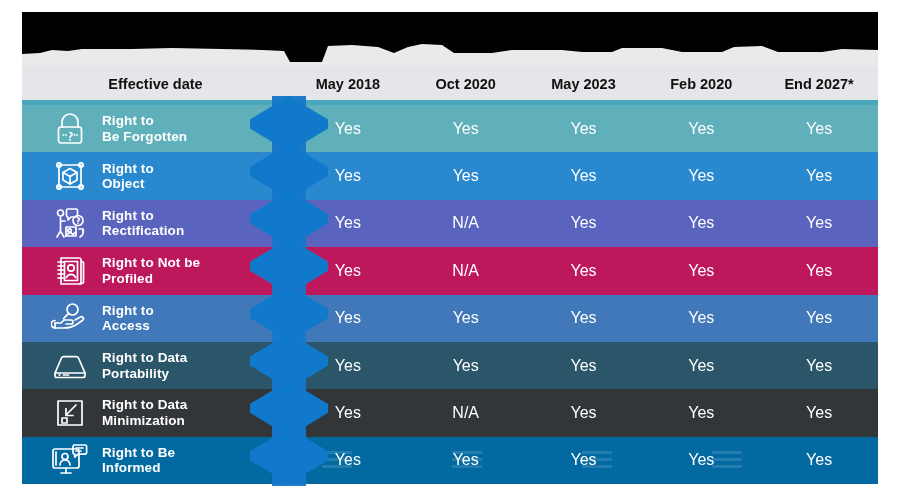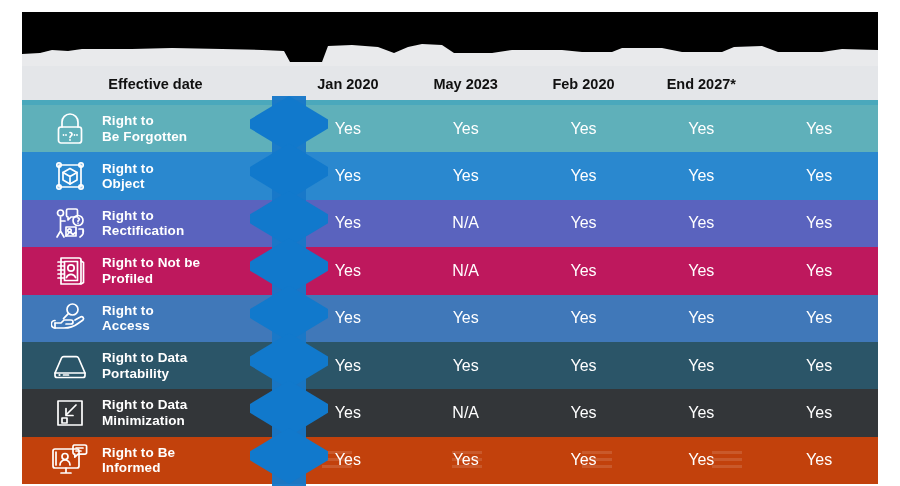--- a/index.html
+++ b/index.html
@@ -118,21 +118,22 @@
   <svg class="redact-notches" viewBox="0 0 856 22" preserveAspectRatio="none" aria-hidden="true">
     <path d="M0,22 L0,10 L18,9 L30,6 L46,7 L60,5 L110,5 L150,4 L200,5 L240,6 L262,7
              L268,18 L300,18 L306,2 L330,1 L356,3 L372,9 L386,3 L400,0 L420,1 L432,9
              L470,9 L490,6 L540,6 L560,8 L590,8 L600,4 L640,4 L660,8 L700,8 L712,3
              L740,2 L756,8 L800,8 L820,5 L856,6 L856,22 Z" fill="#e9eaec"></path>
   </svg>
 
   <div class="colhdr">
     <div class="colhdr-inner">
       <div class="ch-cell ch-first">Effective date</div>
-      <div class="ch-cell ch-rest">Jan 2020</div>
+      <div class="ch-cell ch-rest">May 2018</div>
+      <div class="ch-cell ch-rest">Oct 2020</div>
       <div class="ch-cell ch-rest">May 2023</div>
       <div class="ch-cell ch-rest">Feb 2020</div>
       <div class="ch-cell ch-rest">End 2027*</div>
     </div>
   </div>
   <div class="teal-rule"></div>
 
   <div class="rows" id="rows">
       <div class="row" style="background: rgb(95, 176, 186);">
         <div class="row-label">
@@ -277,21 +278,21 @@
           </span>
           <span class="label-text">Right to Data
 Minimization</span>
         </div>
         <div class="val-cell">Yes</div>
         <div class="val-cell">N/A</div>
         <div class="val-cell">Yes</div>
         <div class="val-cell">Yes</div>
         <div class="val-cell">Yes</div>
       </div>
-      <div class="row" style="background: #c2410c;">
+      <div class="row" style="background: #0369a1;">
         <div class="row-label">
           <span class="icon-wrap">
             <svg width="38" height="36" viewBox="0 0 38 36">
        <path stroke="#ffffff" fill="none" stroke-width="1.7" stroke-linecap="round" stroke-linejoin="round" d="M4 7 h22 a2 2 0 0 1 2 2 v15 a2 2 0 0 1 -2 2 H4 a2 2 0 0 1 -2 -2 V9 a2 2 0 0 1 2 -2 Z"></path>
        <path stroke="#ffffff" fill="none" stroke-width="1.7" stroke-linecap="round" stroke-linejoin="round" d="M15 26 v4 M10 31 h10"></path>
        <circle stroke="#ffffff" fill="none" stroke-width="1.7" stroke-linecap="round" stroke-linejoin="round" cx="14" cy="14.5" r="3"></circle>
        <path stroke="#ffffff" fill="none" stroke-width="1.7" stroke-linecap="round" stroke-linejoin="round" d="M9 23 a5 5 0 0 1 10 0"></path>
        <path stroke="#ffffff" fill="none" stroke-width="1.7" stroke-linecap="round" stroke-linejoin="round" d="M5 10 v13"></path>
        <path stroke="#ffffff" fill="none" stroke-width="1.7" stroke-linecap="round" stroke-linejoin="round" d="M23 3 h11 a1.6 1.6 0 0 1 1.6 1.6 v6 A1.6 1.6 0 0 1 34 12.2 h-7 l-3.2 3 v-3
                     A1.6 1.6 0 0 1 22 10.6 v-6 A1.6 1.6 0 0 1 23 3 Z"></path>

